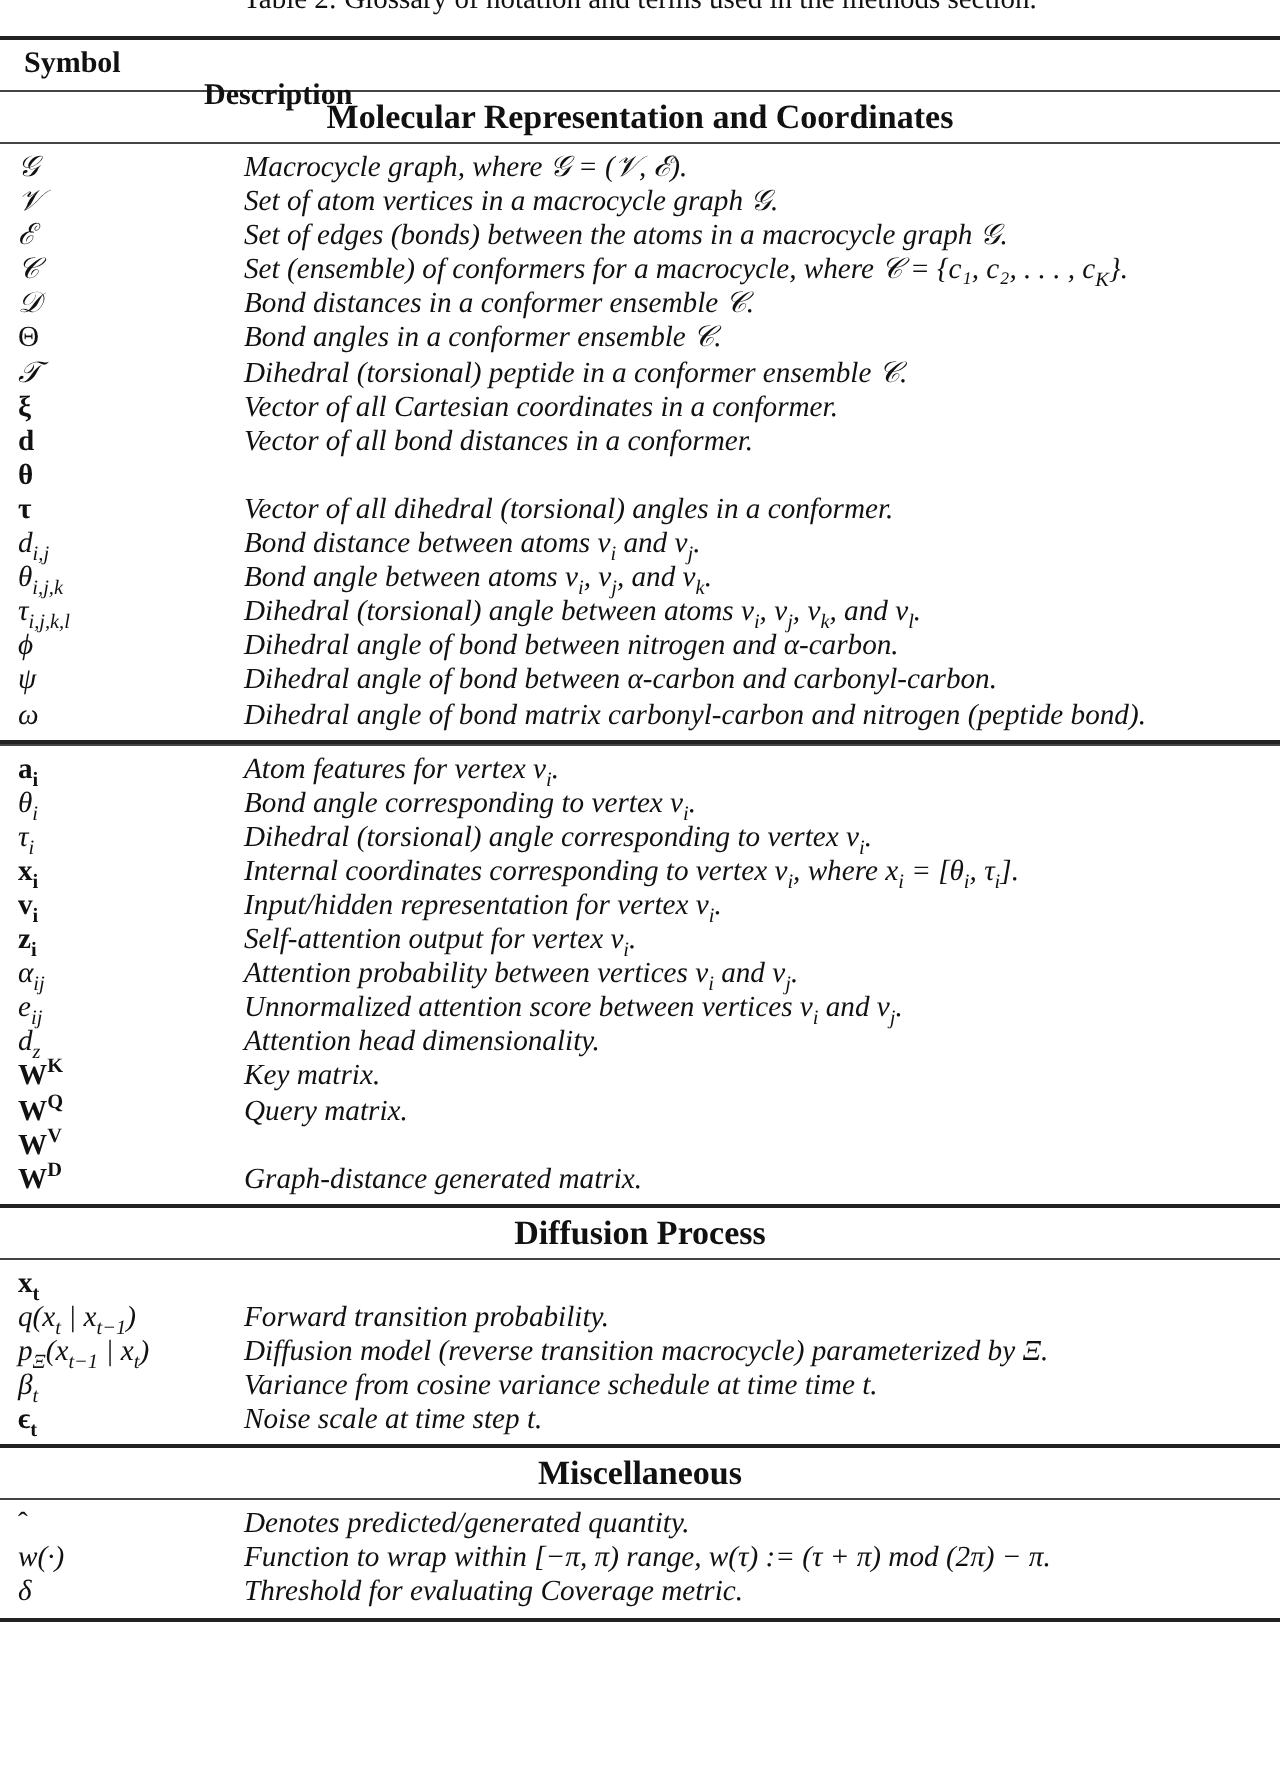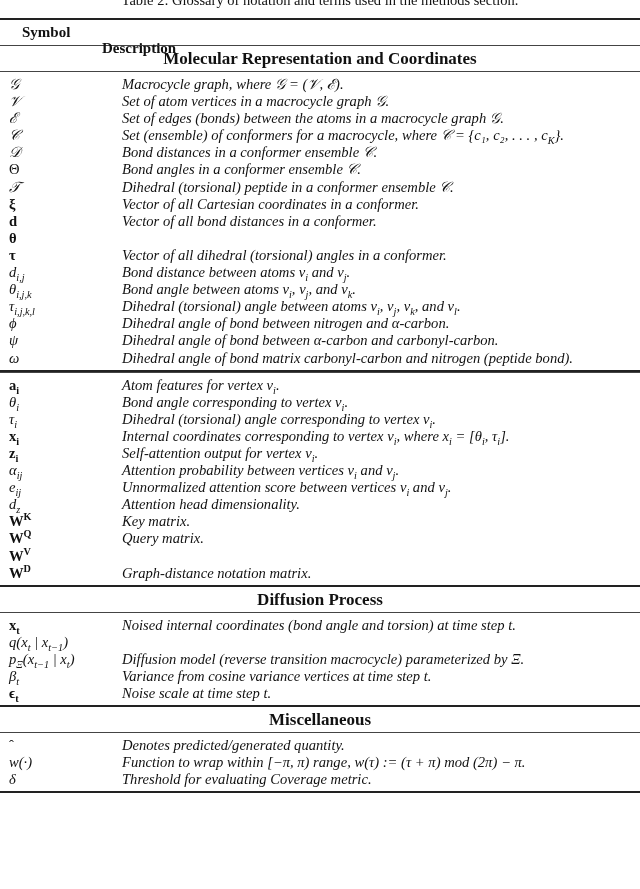--- a/index.html
+++ b/index.html
@@ -9,21 +9,21 @@
     color: #111111;
   }
   .caption {
     position: absolute; top: -9px; left: 0; width: 640px;
     text-align: center; font-size: 14.5px; line-height: 18px; white-space: nowrap;
   }
   .table { position: absolute; left: 0; top: 18px; width: 640px; }
   .rule-thick { height: 2px; background: #222; }
   .rule-thin { height: 1px; background: #444; }
   .hdr-row { display: flex; height: 25px; align-items: center; font-weight: bold; font-size: 15px; }
-  .hdr-row .c1 { width: 102px; padding-left: 22px; box-sizing: border-box; }
+  .hdr-row .c1 { width: 102px; padding-left: 12px; box-sizing: border-box; }
   .hdr-row .c2 { flex: 1; margin-top: 32px; }
   .section-row { height: 25px; line-height: 25px; text-align: center; font-weight: bold; font-size: 17px; }
   .rows { padding: 4px 0 3px 0; }
   .row { display: flex; height: 17.1px; line-height: 17.1px; font-size: 14.6px; white-space: nowrap; }
   .row .sym { width: 122px; padding-left: 9px; box-sizing: border-box; font-style: italic; }
   .row .sym.bold { font-style: normal; font-weight: bold; }
   .row .sym.up { font-style: normal; }
   .row .desc { flex: 1; font-style: italic; }
   sub, sup { font-size: 70%; line-height: 0; }
 </style>
@@ -124,20 +124,24 @@
         </div>
         <div class="row">
           <div class="sym">τ<sub>i</sub></div>
           <div class="desc">Dihedral (torsional) angle corresponding to vertex v<sub>i</sub>.</div>
         </div>
         <div class="row">
           <div class="sym bold">x<sub>i</sub></div>
           <div class="desc">Internal coordinates corresponding to vertex v<sub>i</sub>, where x<sub>i</sub> = [θ<sub>i</sub>, τ<sub>i</sub>].</div>
         </div>
         <div class="row">
+          <div class="sym bold">v<sub>i</sub></div>
+          <div class="desc">Input/hidden representation for vertex v<sub>i</sub>.</div>
+        </div>
+        <div class="row">
           <div class="sym bold">z<sub>i</sub></div>
           <div class="desc">Self-attention output for vertex v<sub>i</sub>.</div>
         </div>
         <div class="row">
           <div class="sym">α<sub>ij</sub></div>
           <div class="desc">Attention probability between vertices v<sub>i</sub> and v<sub>j</sub>.</div>
         </div>
         <div class="row">
           <div class="sym">e<sub>ij</sub></div>
           <div class="desc">Unnormalized attention score between vertices v<sub>i</sub> and v<sub>j</sub>.</div>
@@ -152,41 +156,41 @@
         </div>
         <div class="row">
           <div class="sym bold">W<sup>Q</sup></div>
           <div class="desc">Query matrix.</div>
         </div>
         <div class="row">
           <div class="sym bold">W<sup>V</sup></div>
         </div>
         <div class="row">
           <div class="sym bold">W<sup>D</sup></div>
-          <div class="desc">Graph-distance notation matrix.</div>
+          <div class="desc">Graph-distance generated matrix.</div>
         </div>
       </div>
       <div class="rule-thick"></div>
       <div class="section-row">Diffusion Process</div>
       <div class="rule-thin"></div>
       <div class="rows">
         <div class="row">
           <div class="sym bold">x<sub>t</sub></div>
-          <div class="desc">Noised internal coordinates (bond angle and torsion) at time step t.</div>
         </div>
         <div class="row">
           <div class="sym">q(x<sub>t</sub> | x<sub>t−1</sub>)</div>
+          <div class="desc">Forward transition probability.</div>
         </div>
         <div class="row">
           <div class="sym">p<sub>Ξ</sub>(x<sub>t−1</sub> | x<sub>t</sub>)</div>
           <div class="desc">Diffusion model (reverse transition macrocycle) parameterized by Ξ.</div>
         </div>
         <div class="row">
           <div class="sym">β<sub>t</sub></div>
-          <div class="desc">Variance from cosine variance vertices at time step t.</div>
+          <div class="desc">Variance from cosine variance schedule at time time t.</div>
         </div>
         <div class="row">
           <div class="sym bold">ϵ<sub>t</sub></div>
           <div class="desc">Noise scale at time step t.</div>
         </div>
       </div>
       <div class="rule-thick"></div>
       <div class="section-row">Miscellaneous</div>
       <div class="rule-thin"></div>
       <div class="rows">

